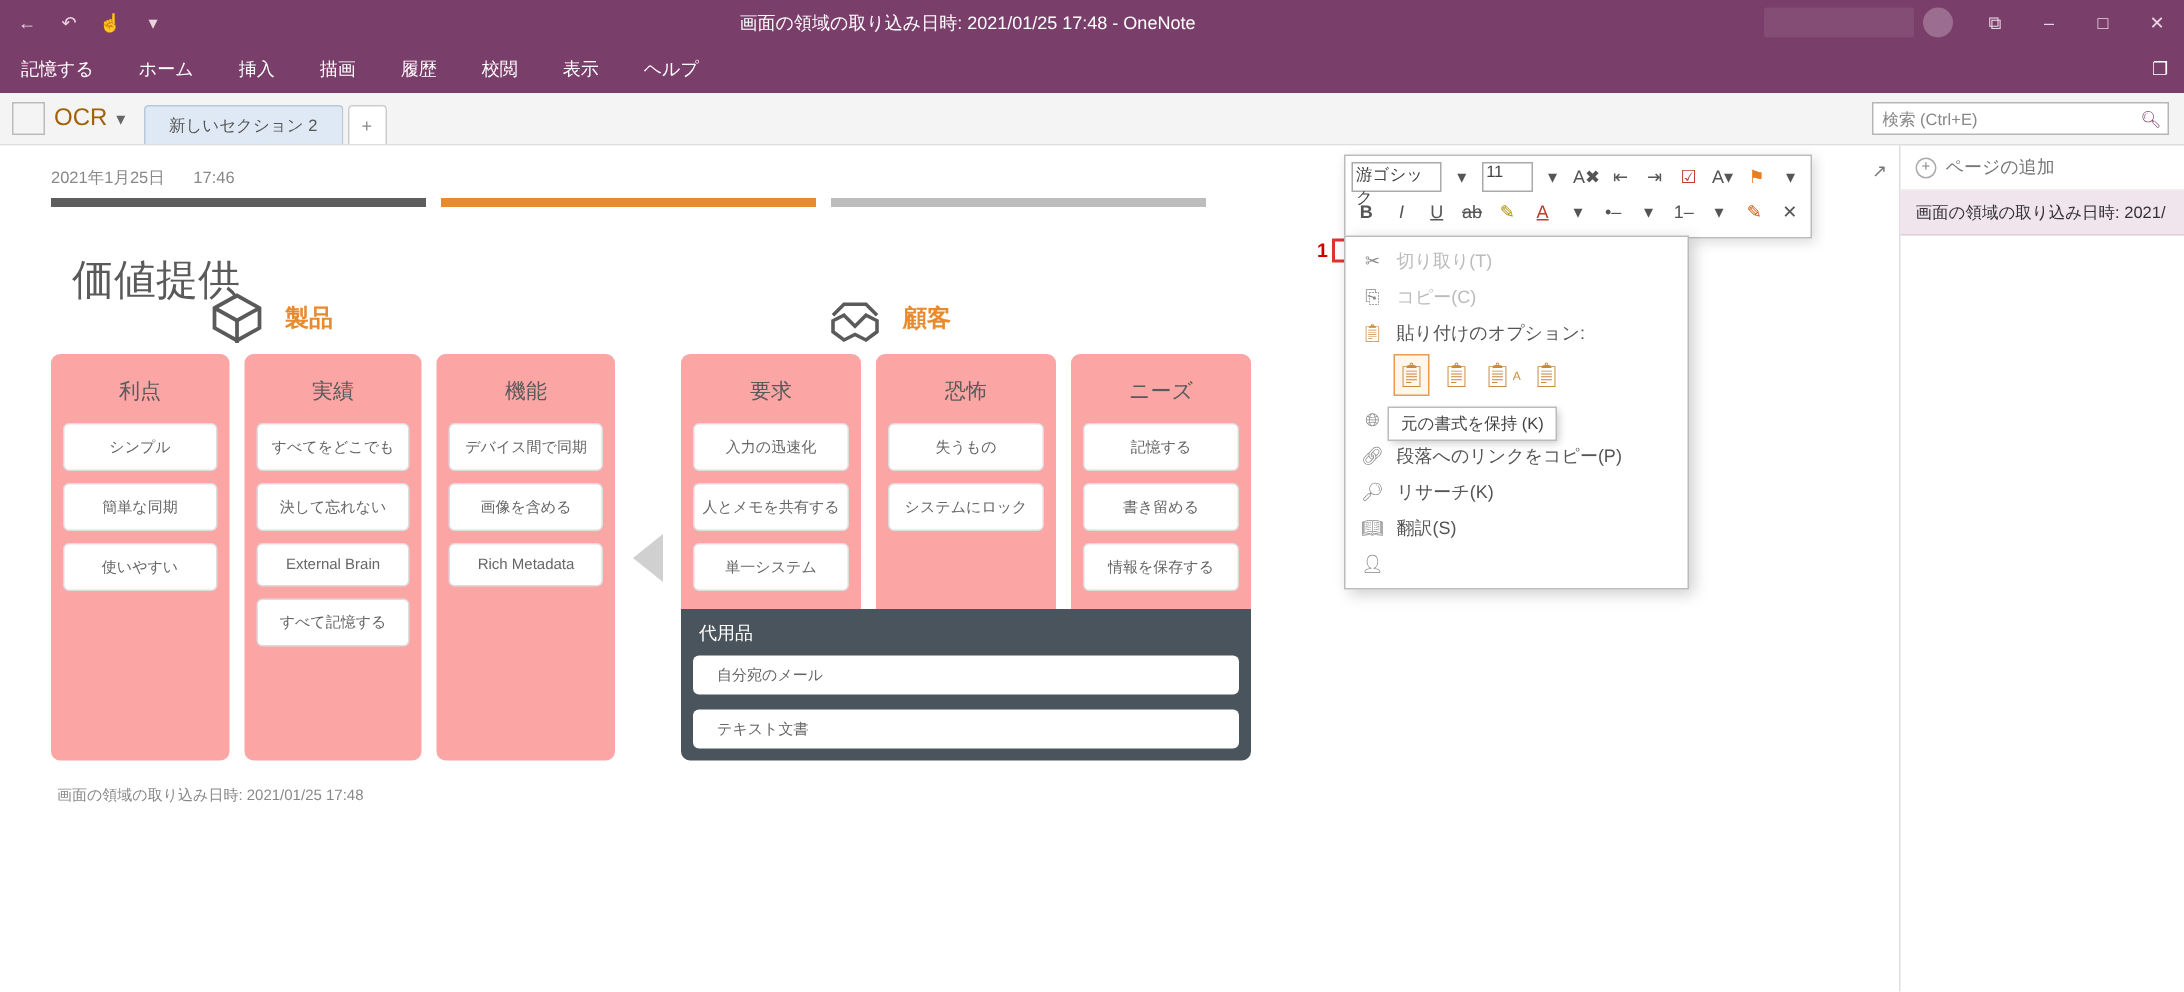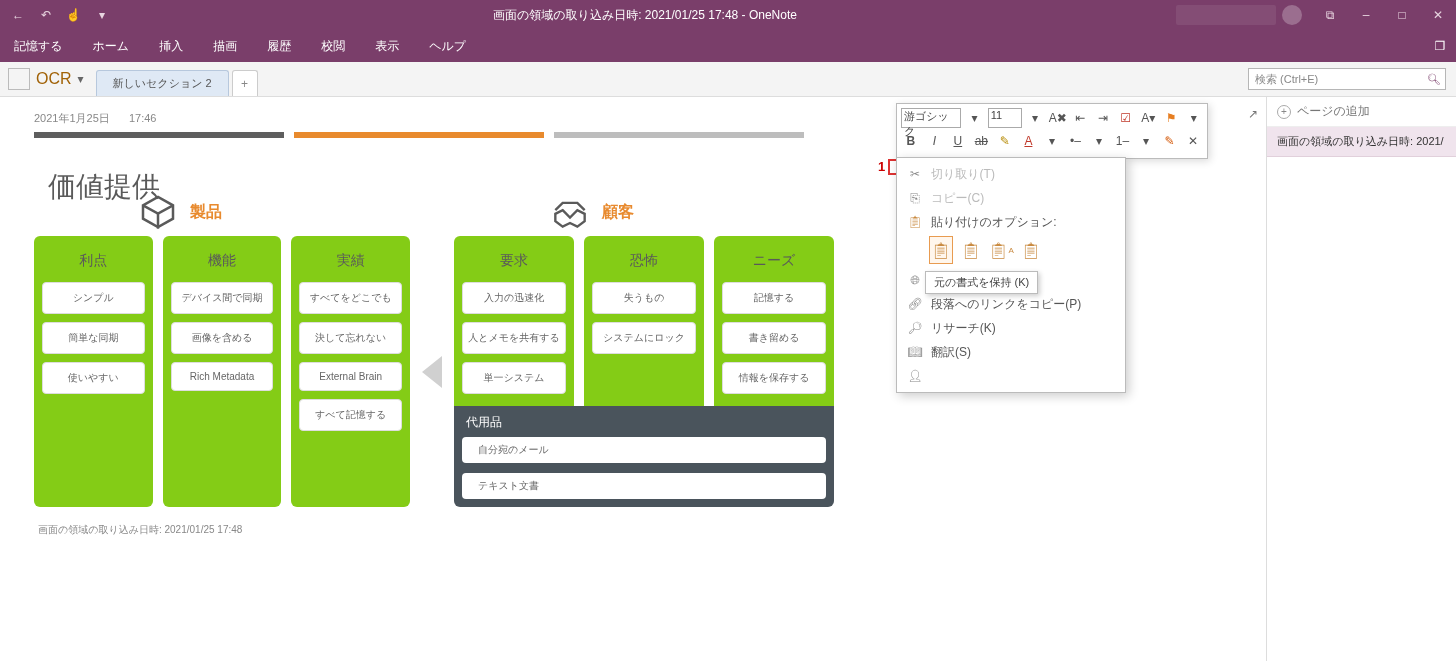--- a/index.html
+++ b/index.html
@@ -44,21 +44,21 @@
 
 
 .canvas-wrap { margin-left: 14px; width: 800px; }
 .bars { display:flex; gap:10px; margin-bottom: 30px; }
 .bars .bar { height:6px; }
 .b1{width:250px;background:#5e5e5e;}
 .b2{width:250px;background:#e88a2e;}
 .b3{width:250px;background:#bdbdbd;}
 .big-title{ font-size:28px; color:#5a5a5a; margin: 10px 0 30px 14px;}
 .columns{display:flex; gap:10px; position:relative;}
-.col{background:#84cc16; border-radius:6px; padding:10px 8px; }
+.col{background:#fca5a5; border-radius:6px; padding:10px 8px; }
 .col.w1{width:120px;}
 .col-head{text-align:center;color:#5a5a5a; font-size:14px; margin:6px 0 12px;}
 .pill{background:#fff;border:1px solid #ddd;border-radius:4px;text-align:center;font-size:10px;color:#666;padding:8px 4px;margin-bottom:8px;}
 .icon-label{display:flex;align-items:center;gap:10px;margin-bottom:8px; margin-left:70px;}
 .icon-box{width:44px;height:44px;display:flex;align-items:center;justify-content:center;color:#e88a2e;}
 .icon-label .lt{color:#e88a2e;font-size:16px;font-weight:bold;}
 .arrow-left{width:0;height:0;border-top:16px solid transparent;border-bottom:16px solid transparent;border-right:20px solid #d0d0d0;align-self:center;margin:0 2px;}
 .sub-dark{background:#4a545c;color:#fff;border-radius:0 0 6px 6px;padding:8px; margin-top:-6px;}
 .sub-dark .sh{font-size:12px;margin-bottom:6px;padding-left:4px;}
 .sub-dark .row{display:flex;gap:10px;justify-content:center;flex-direction:column;}
@@ -176,31 +176,31 @@
       </div>
 
       <div class="columns">
         <div class="col w1">
           <div class="col-head">利点</div>
           <div class="pill">シンプル</div>
           <div class="pill">簡単な同期</div>
           <div class="pill">使いやすい</div>
         </div>
         <div class="col w1">
-          <div class="col-head">機能</div>
-          <div class="pill">デバイス間で同期</div>
-          <div class="pill">画像を含める</div>
-          <div class="pill">Rich Metadata</div>
-        </div>
-        <div class="col w1">
           <div class="col-head">実績</div>
           <div class="pill">すべてをどこでも</div>
           <div class="pill">決して忘れない</div>
           <div class="pill">External Brain</div>
           <div class="pill">すべて記憶する</div>
+        </div>
+        <div class="col w1">
+          <div class="col-head">機能</div>
+          <div class="pill">デバイス間で同期</div>
+          <div class="pill">画像を含める</div>
+          <div class="pill">Rich Metadata</div>
         </div>
         <div class="arrow-left"></div>
         <div style="display:flex;flex-direction:column;">
           <div style="display:flex;gap:10px;">
             <div class="col w1">
               <div class="col-head">要求</div>
               <div class="pill">入力の迅速化</div>
               <div class="pill">人とメモを共有する</div>
               <div class="pill">単一システム</div>
             </div>

